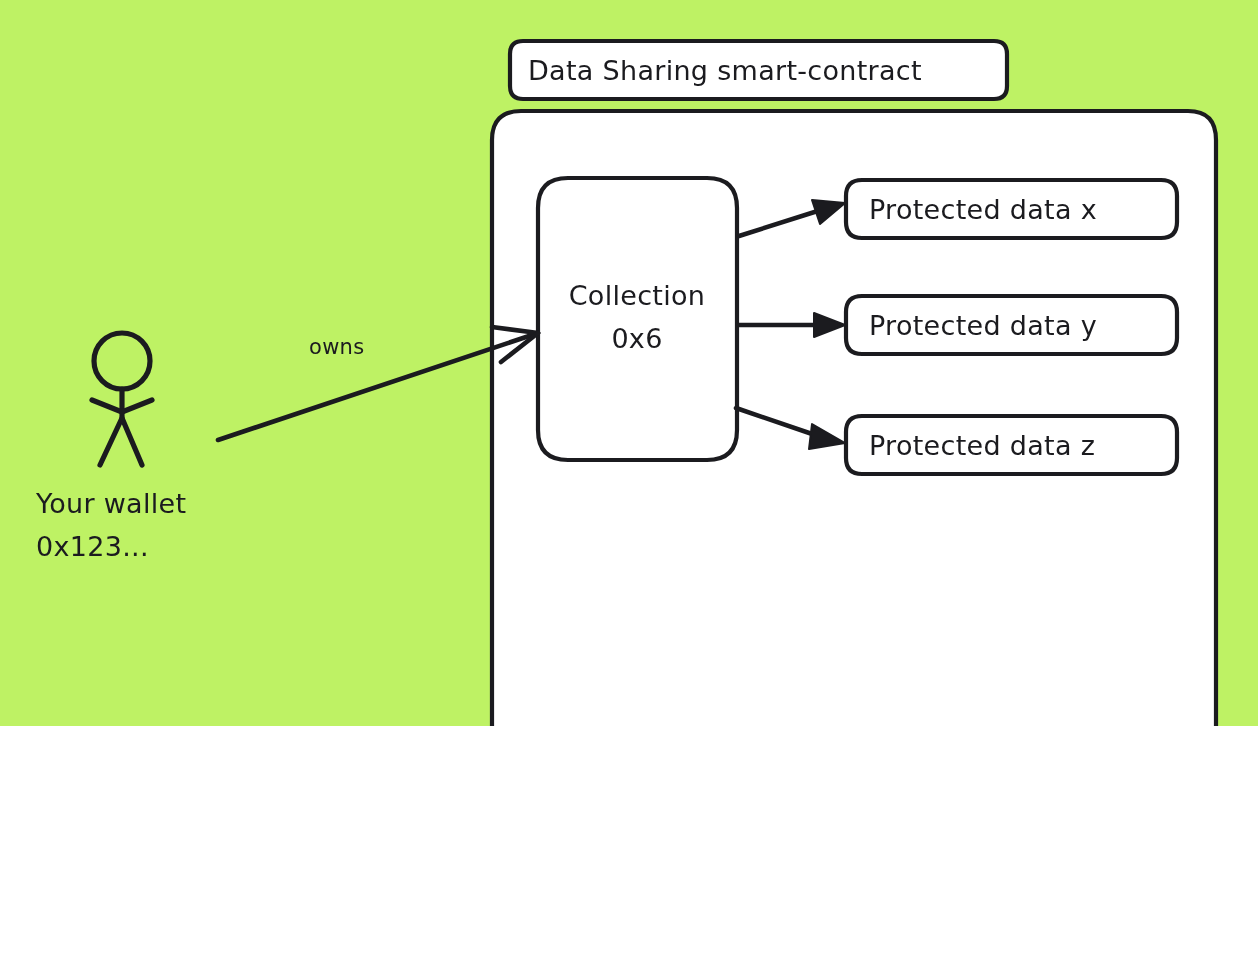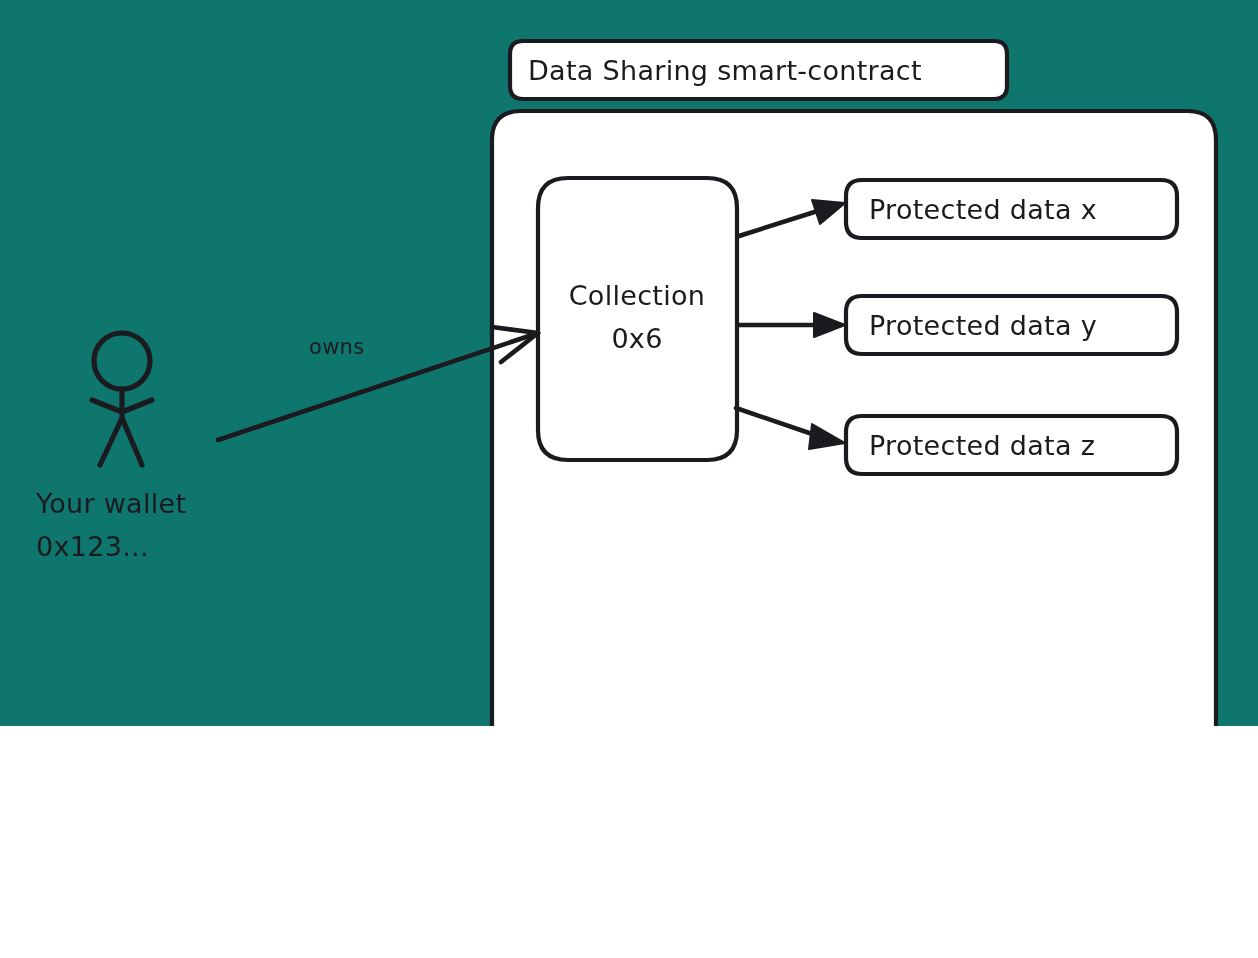--- a/index.html
+++ b/index.html
@@ -4,21 +4,21 @@
 <style>
   html, body {
     margin: 0;
     padding: 0;
     background: #ffffff;
   }
   #canvas {
     position: relative;
     width: 1258px;
     height: 726px;
-    background: #0f766e;
+    background: #bef264;
     overflow: hidden;
     font-family: "DejaVu Sans", sans-serif;
   }
   #diagram-svg {
     position: absolute;
     inset: 0;
     width: 1258px;
     height: 958px;
   }
   .hand-text {

